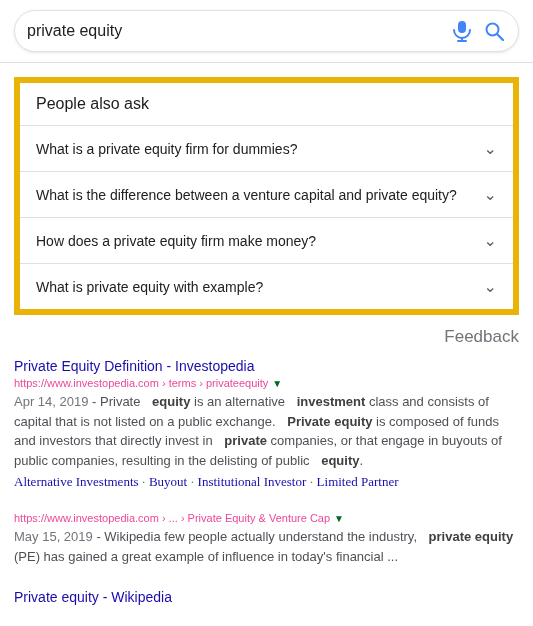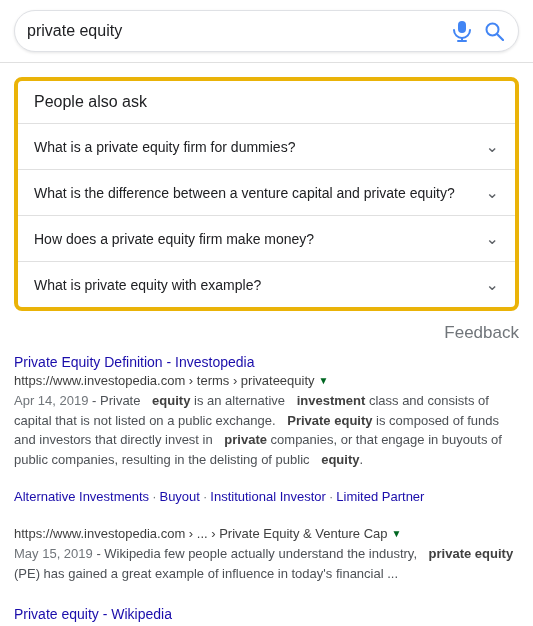--- a/index.html
+++ b/index.html
@@ -55,22 +55,22 @@
       height: 24px;
       display: flex;
       align-items: center;
       justify-content: center;
       cursor: pointer;
     }
 
     
     .paa-box {
       margin: 14px 14px 10px 14px;
-      border: 4px solid #eab308;
-      border-radius: 8px;
+      border: 6px solid #eab308;
+      border-radius: 0;
       overflow: hidden;
     }
     .paa-title {
       font-size: 16px;
       font-weight: 500;
       padding: 12px 16px;
       color: #202124;
     }
     .paa-item {
       border-top: 1px solid #e0e0e0;
@@ -113,41 +113,42 @@
       cursor: pointer;
       line-height: 1.3;
     }
     .result-url-row {
       display: flex;
       align-items: center;
       gap: 4px;
       margin: 2px 0 3px 0;
     }
     .result-url {
-      font-size: 13px;
-      color: #404040;
+      font-size: 11px;
+      color: #ec4899;
     }
     .dropdown-arrow {
       font-size: 10px;
       color: #006621;
       cursor: pointer;
     }
     .result-snippet {
       font-size: 13px;
       color: #4d5156;
       line-height: 1.5;
     }
     .result-snippet b {
       font-weight: bold;
       color: #404040;
       margin-left: 8px;
     }
     .result-links {
-      margin-top: 20px;
+      margin-top: 4px;
       font-size: 13px;
+      font-family: Liberation Serif, serif;
     }
     .result-link {
       color: #1a0dab;
       text-decoration: none;
       cursor: pointer;
     }
     .result-link-sep {
       color: #70757a;
       margin: 0 3px;
     }

